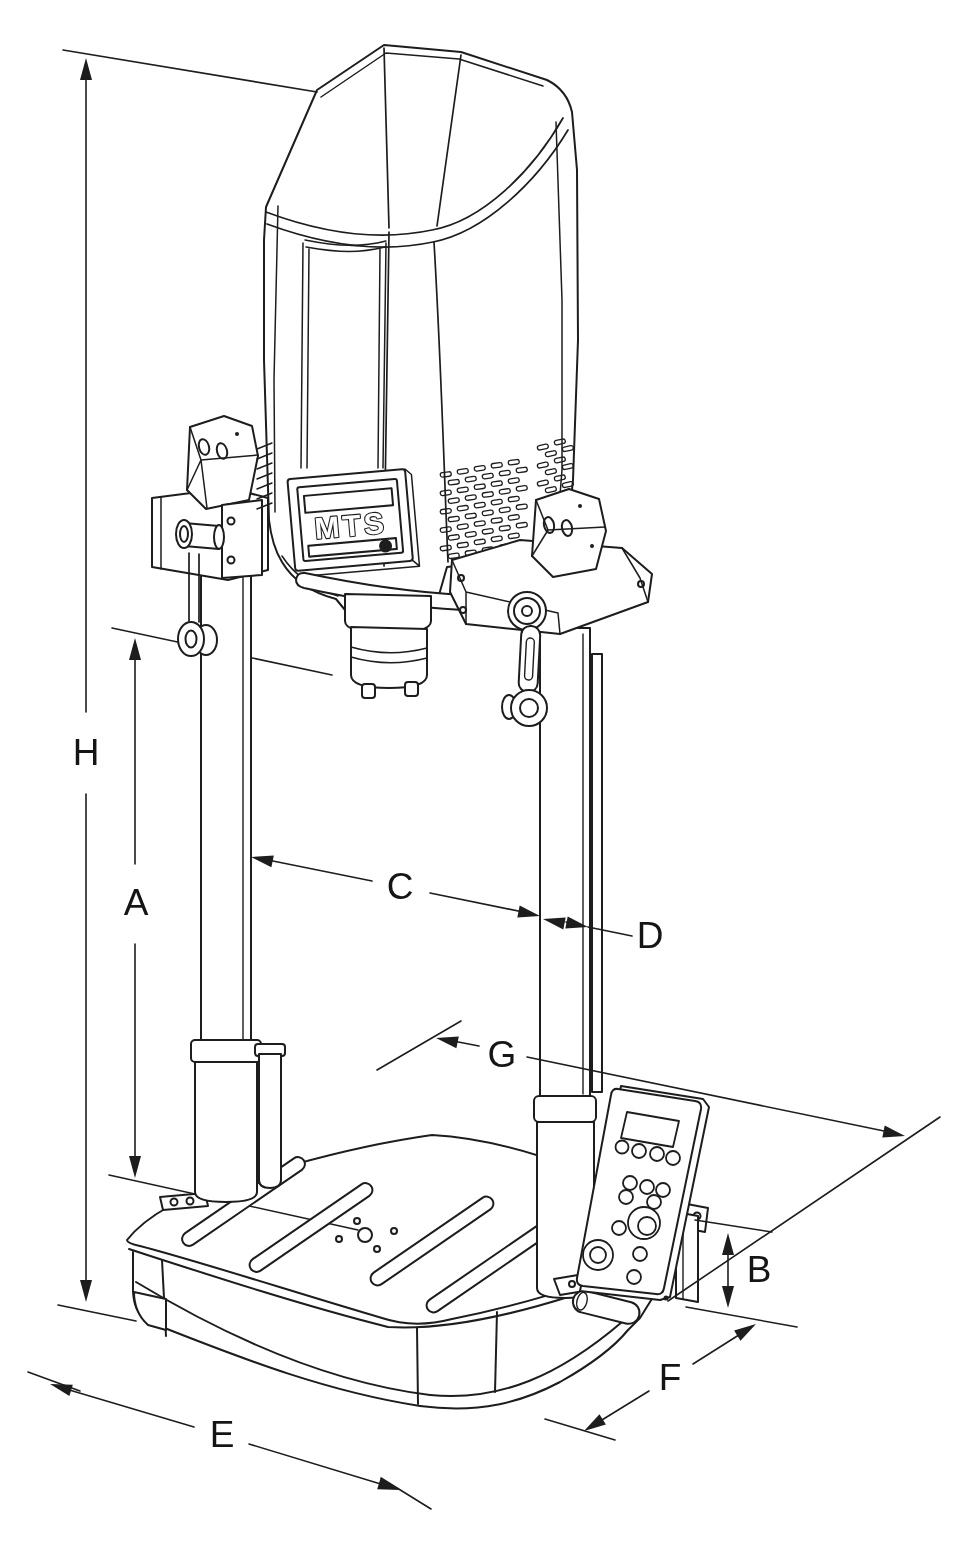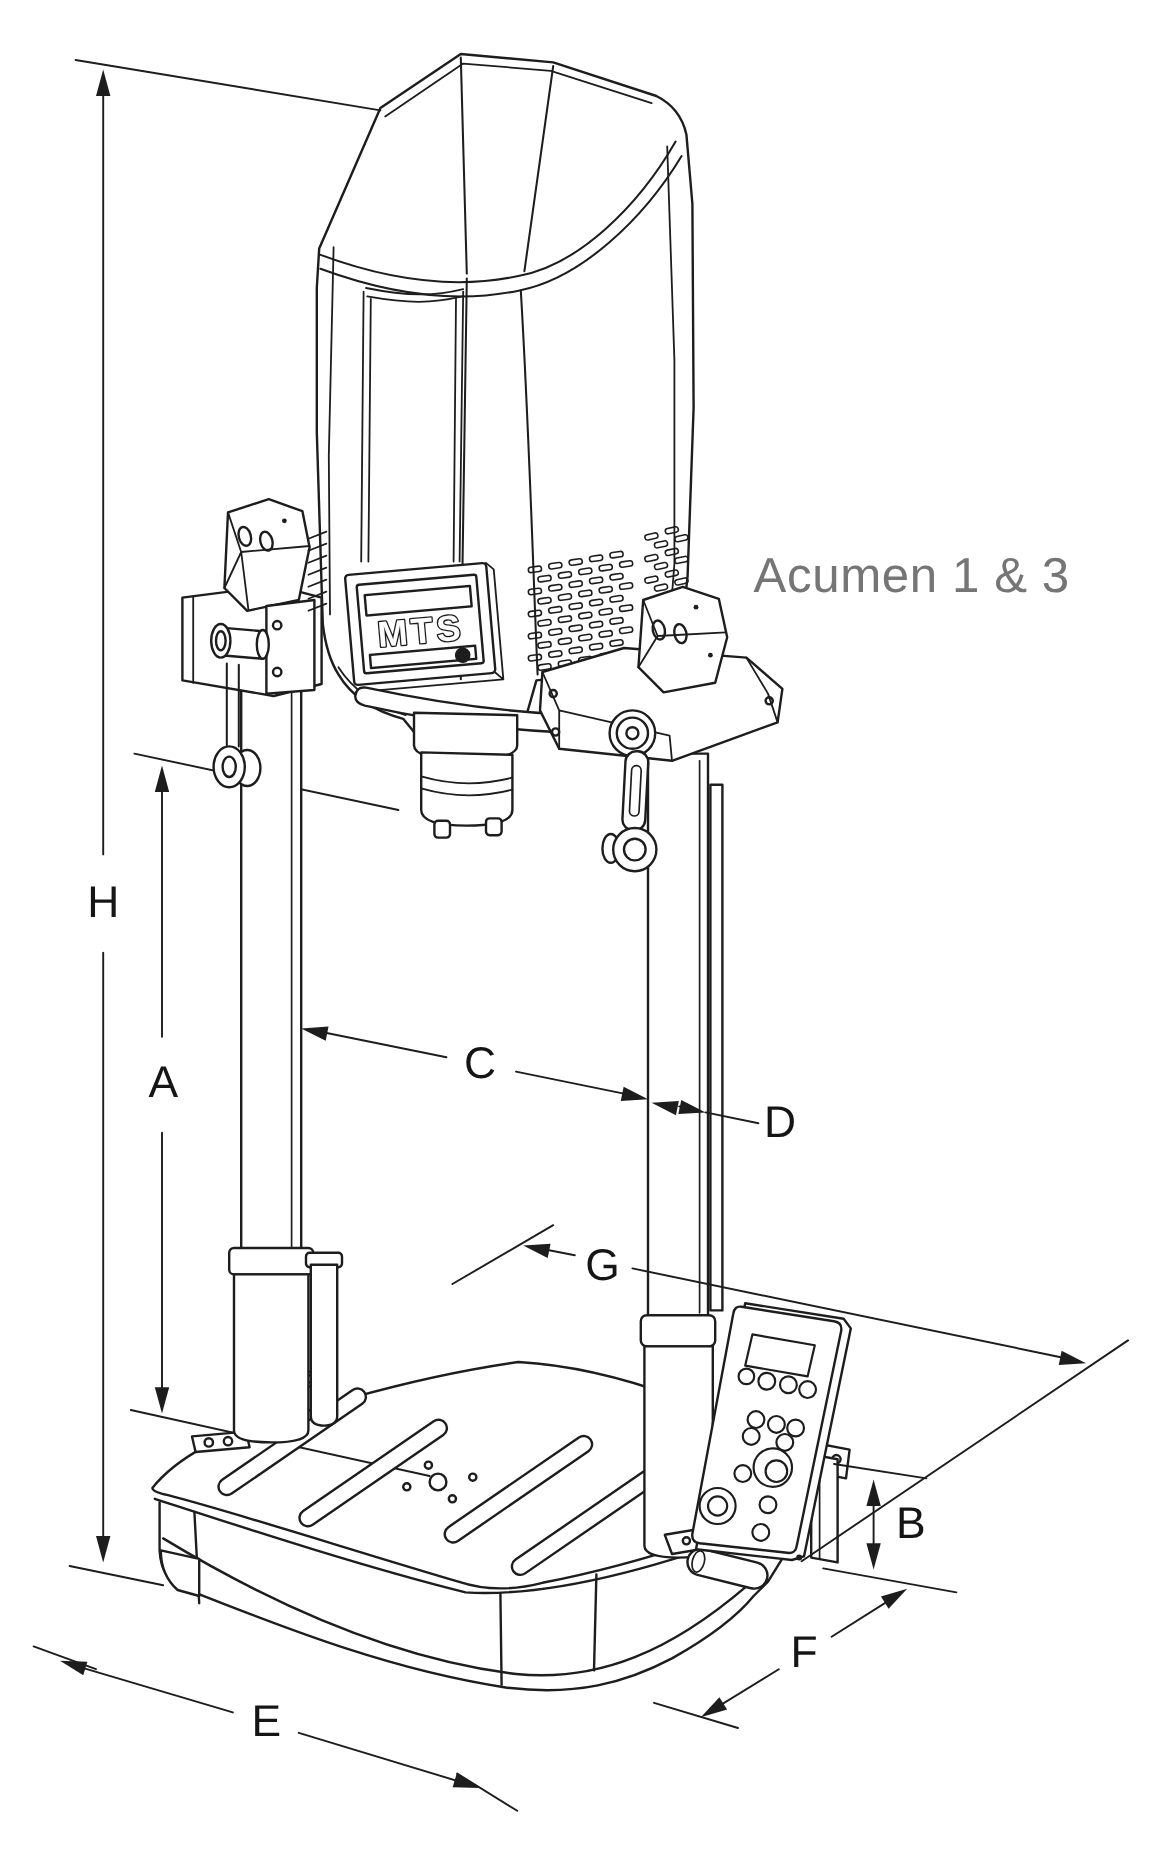--- a/index.html
+++ b/index.html
@@ -312,21 +312,20 @@
         <polygon points="905,1136 882.3,1137.4 884.7,1125.6"></polygon>
         <polygon points="584,1431 599.5,1414.3 605.9,1424.5"></polygon>
         <polygon points="756,1324 740.5,1340.7 734.1,1330.5"></polygon>
         <polygon points="50,1384 72.8,1384.7 69.4,1396.1"></polygon>
         <polygon points="400,1490 377.2,1489.3 380.6,1477.9"></polygon>
       </g>
     </g>
   </g>
 </svg>
 
-<div class="note-label" style="left:628px;top:459px;">Acumen 1 &amp; 3</div>
 <div class="dim-label" style="left:86px;top:752px;">H</div>
 <div class="dim-label" style="left:136px;top:902px;">A</div>
 <div class="dim-label" style="left:400px;top:886px;">C</div>
 <div class="dim-label" style="left:650px;top:935px;">D</div>
 <div class="dim-label" style="left:502px;top:1054px;">G</div>
 <div class="dim-label" style="left:759px;top:1269px;">B</div>
 <div class="dim-label" style="left:670px;top:1377px;">F</div>
 <div class="dim-label" style="left:222px;top:1434px;">E</div>
 
 </div>

